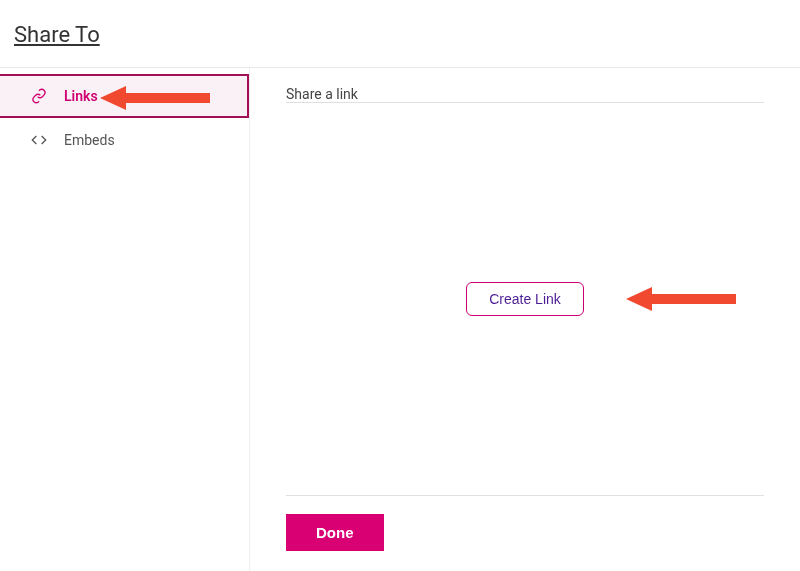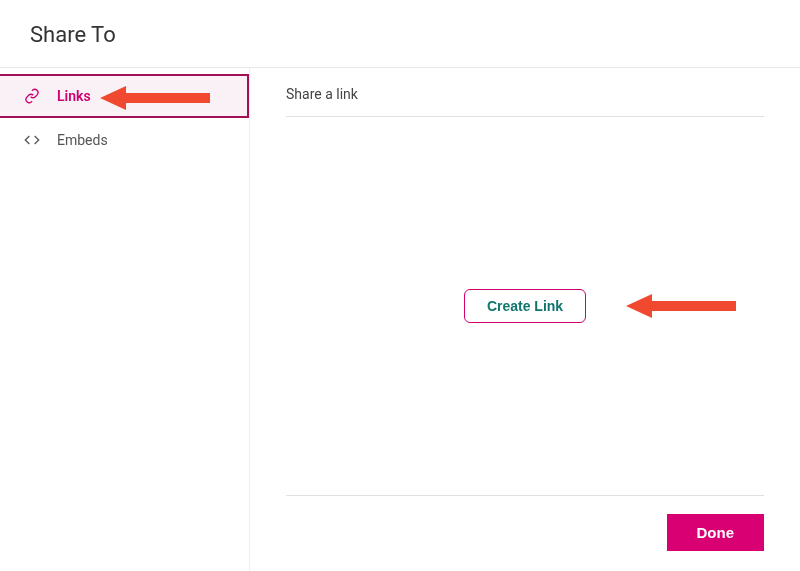--- a/index.html
+++ b/index.html
@@ -5,42 +5,43 @@
   * { box-sizing: border-box; margin: 0; padding: 0; }
   body {
     font-family: -apple-system, BlinkMacSystemFont, "Segoe UI", Roboto, Arial, sans-serif;
     color: #333;
     background: #fff;
     width: 800px;
     height: 571px;
     overflow: hidden;
   }
   .header {
-    padding: 22px 30px 20px 30px;
+    padding: 22px 30px 20px 14px;
     border-bottom: 1px solid #e8e8e8;
+    text-decoration: underline;
   }
   .header-title {
     font-size: 22px;
     font-weight: 400;
     color: #333;
   }
   .body {
     display: flex;
     height: calc(100% - 68px);
   }
   .sidebar {
     width: 250px;
     border-right: 1px solid #eee;
     padding-top: 6px;
   }
   .sidebar-item {
     display: flex;
     align-items: center;
     height: 44px;
-    padding: 0 14px 0 21px;
+    padding: 0 14px 0 28px;
     cursor: pointer;
     position: relative;
     font-size: 14px;
     color: #555;
   }
   .sidebar-item .icon {
     width: 22px;
     display: flex;
     justify-content: center;
     color: #555;
@@ -59,47 +60,47 @@
   .main {
     flex: 1;
     display: flex;
     flex-direction: column;
     padding: 18px 36px 20px 36px;
     position: relative;
   }
   .section-title {
     font-size: 14px;
     color: #444;
-    padding-bottom: 14px;
+    padding-bottom: 0;
     border-bottom: 1px solid #e0e0e0;
   }
   .center-area {
     flex: 1;
     display: flex;
     align-items: center;
     justify-content: center;
     position: relative;
   }
   .create-link-btn {
     border: 1px solid #cf0072;
-    color: #0f766e;
+    color: #4c1d95;
     background: #fff;
     border-radius: 6px;
     font-size: 14px;
     padding: 8px 22px;
     cursor: pointer;
-    font-weight: 700;
+    font-weight: 400;
   }
   .footer-divider {
     border-top: 1px solid #e0e0e0;
     margin-bottom: 18px;
   }
   .footer {
     display: flex;
-    justify-content: flex-end;
+    justify-content: flex-start;
   }
   .done-btn {
     background: #d90073;
     color: #fff;
     border: none;
     font-size: 15px;
     font-weight: 600;
     padding: 10px 30px;
     cursor: pointer;
   }

